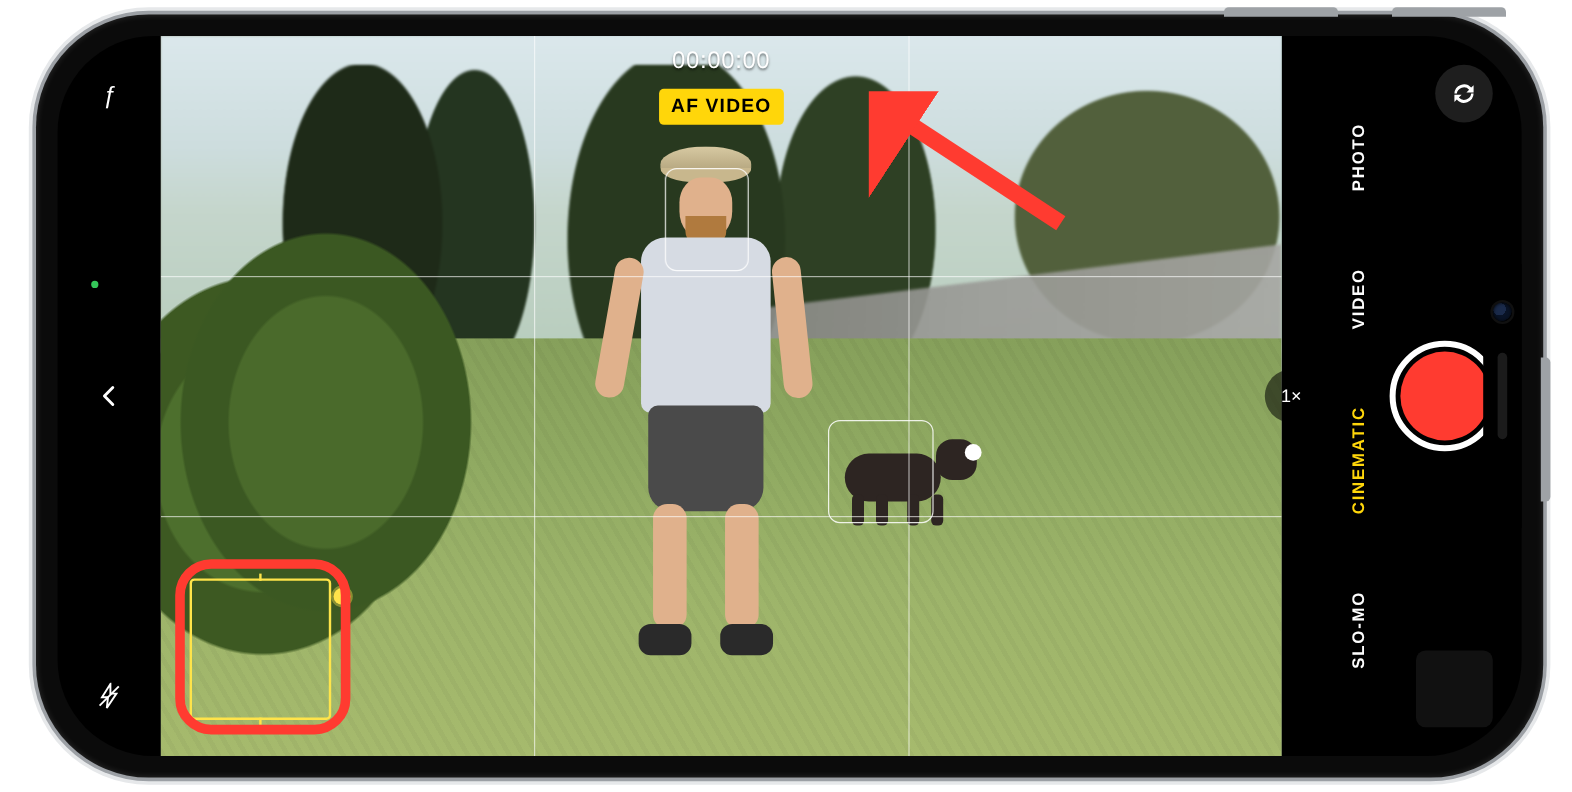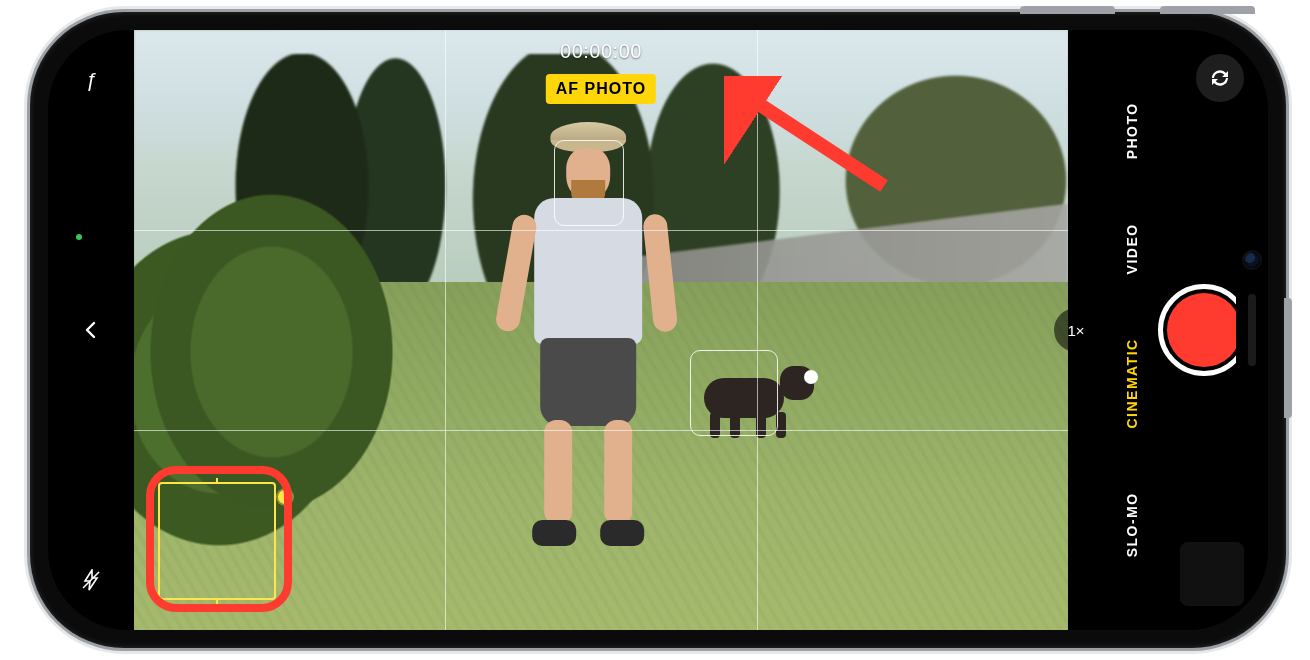--- a/index.html
+++ b/index.html
@@ -368,21 +368,21 @@
         <div class="gl-v1"></div>
           <div class="gl-v2"></div>
         <div class="gl-h1"></div>
           <div class="gl-h2"></div>
       </div>
 
       <div class="focus-box fb-face"></div>
       <div class="focus-box fb-dog"></div>
 
       <div class="timer">00:00:00</div>
-      <div class="af-badge">AF PHOTO</div>
+      <div class="af-badge">AF VIDEO</div>
 
       <div class="ae-box">
         <span class="ae-sun"></span>
       </div>
       <div class="red-highlight"></div>
 
       <svg class="annot-arrow" viewBox="0 0 170 120">
         <defs>
           <marker id="ah" markerWidth="12" markerHeight="12" refX="2" refY="6" orient="auto">
             <path d="M0,0 L12,6 L0,12 Z" fill="#ff3b30"></path>

